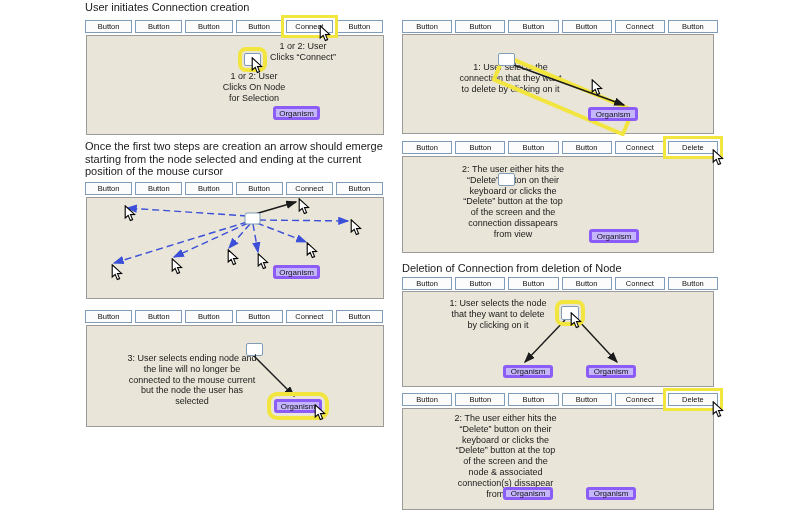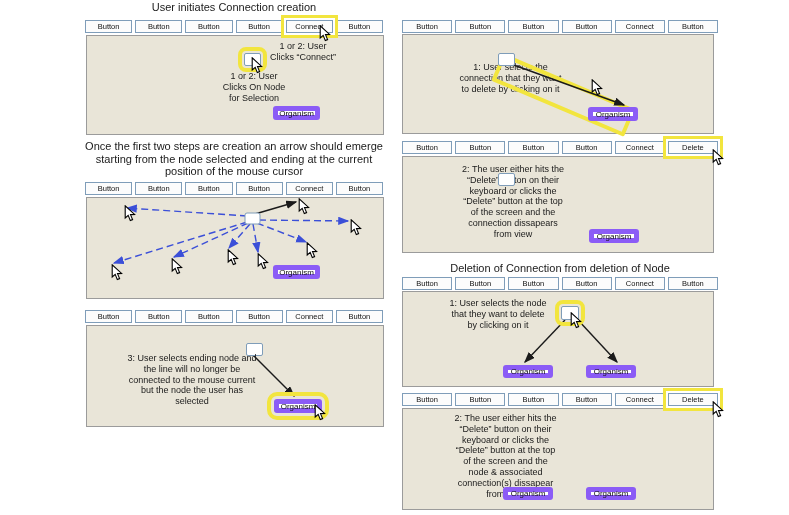--- a/index.html
+++ b/index.html
@@ -1,31 +1,31 @@
 <!DOCTYPE html>
 <html><head>
 <meta charset="utf-8">
 <style>
   html,body{margin:0;padding:0;background:#ffffff;}
   #page{position:relative;width:789px;height:515px;background:#ffffff;overflow:hidden;
         font-family:"Liberation Sans", sans-serif;color:#1a1a1a;}
-  .ptitle{position:absolute;text-align:center;font-size:11px;line-height:1.15;
+  .ptitle{position:absolute;font-size:11px;line-height:1.15;
           white-space:pre-line;color:#1a1a1a;}
   .toolbar{position:absolute;display:flex;gap:3px;height:13px;}
   .tb-btn{flex:1;background:#fcfcfc;border:1px solid #7f9db9;border-radius:0;
           font-size:7.5px;display:flex;align-items:center;justify-content:center;
           color:#111;position:relative;}
   .tb-btn.hl{outline:3px solid #f2e53e;outline-offset:2px;z-index:2;}
   .pbody{position:absolute;background:#e9e5d8;border:1px solid #9b9b9b;}
   .note{position:absolute;font-size:9px;line-height:1.2;text-align:center;
         white-space:pre-line;color:#1a1a1a;}
   .node{position:absolute;width:15px;height:11px;background:#ffffff;
         border:1px solid #7f9db9;border-radius:2px;}
   .node.hl-node{outline:4px solid #f2e53e;outline-offset:2px;}
-  .organism{position:absolute;height:14px;background:#ffffff;border:5px solid #8b5cf6;
+  .organism{position:absolute;height:14px;background:#c4b5fd;border:3px solid #8b5cf6;
             border-radius:3px;font-size:8px;display:flex;align-items:center;
             justify-content:center;color:#111;padding:0;}
   .organism.hl-org{outline:4px solid #f2e53e;outline-offset:3px;}
   .band{position:absolute;border:4px solid #f2e53e;background:transparent;
         transform-origin:top left;border-radius:2px;}
   .cursor{position:absolute;width:12px;height:17px;z-index:6;pointer-events:none;}
   .cur-btn{right:1px;top:4px;left:auto;}
   .cur-del{right:-7px;top:7px;left:auto;}
   svg.overlay{position:absolute;left:0;top:0;}
 </style>

